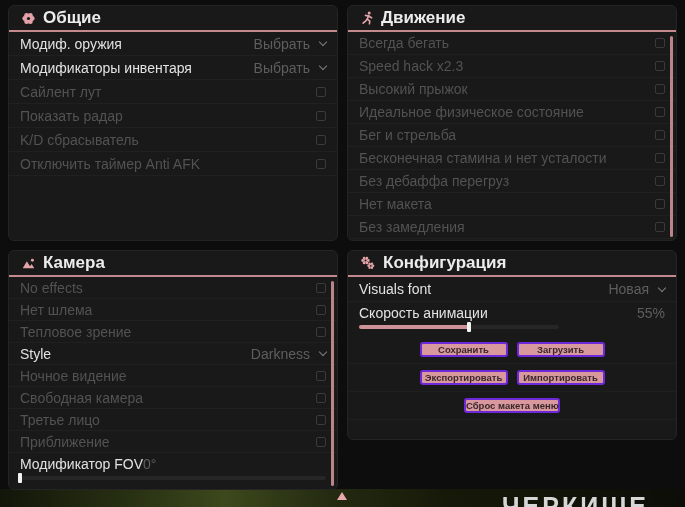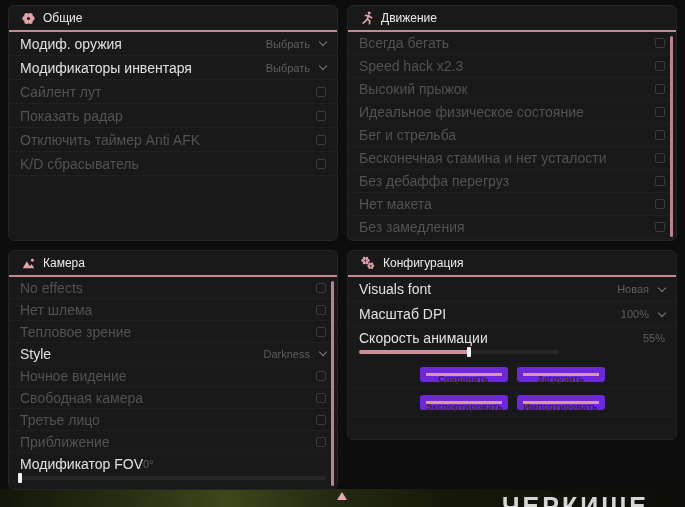--- a/index.html
+++ b/index.html
@@ -16,29 +16,29 @@
     border-left:5px solid transparent; border-right:5px solid transparent; border-bottom:8px solid #e9a8af; }
 
   .panel { position:absolute; background:#191919; border:1px solid #242424; border-radius:6px; overflow:hidden; }
   .p-general { left:8px; top:5px; width:330px; height:236px; }
   .p-movement { left:347px; top:5px; width:330px; height:236px; }
   .p-camera { left:8px; top:250px; width:330px; height:240px; }
   .p-config { left:347px; top:250px; width:330px; height:190px; }
 
   .phead { height:26px; display:flex; align-items:center; gap:8px; padding:0 13px;
     border-bottom:2px solid #c48a8e; }
-  .ptitle { color:#ececec; font-size:12px; font-weight:normal; }
+  .ptitle { color:#ececec; font-size:17px; font-weight:bold; }
   .pbody { position:relative; }
 
   .row { display:flex; align-items:center; justify-content:space-between;
     padding:0 11px; border-bottom:1px solid #202020; }
   .h24 { height:24px; } .h23 { height:23px; } .h22 { height:22px; } .h25 { height:25px; }
   .lbl { font-size:14px; color:#525252; white-space:nowrap; }
   .lbl.bright { color:#e2e2e2; }
-  .val { font-size:11px; color:#5e5e5e; }
+  .val { font-size:14px; color:#5e5e5e; }
 
   .dd { display:flex; align-items:center; gap:10px; cursor:pointer; }
   .chev { width:6px; height:6px; border-right:1.5px solid #7d7d7d; border-bottom:1.5px solid #7d7d7d;
     transform:rotate(45deg); margin-top:-3px; }
 
   .chk { width:10px; height:10px; border:1px solid #3a3a3a; border-radius:2px; background:transparent; flex:none; }
 
   .scrollbar { position:absolute; top:30px; bottom:3px; right:3px; width:3px;
     background:#ba8589; border-radius:2px; }
 
@@ -47,21 +47,21 @@
   .slider-track { position:relative; height:4px; background:#262626; border-radius:2px; margin-top:3px; }
   .slider-fill { position:absolute; left:0; top:0; height:4px; background:#cd9298; border-radius:2px; }
   .slider-handle { position:absolute; top:-3px; width:4px; height:10px; background:#f2f2f2; border-radius:1px; }
   .track-200 { width:200px; }
   .track-full { width:306px; }
 
   .anim-line { display:flex; align-items:center; justify-content:space-between; height:18px; padding:0 11px; margin-top:2px; }
   .slider-wrap { padding:0 11px; }
 
   .brow { display:flex; justify-content:center; gap:9px; padding:6px 0 6px 0; border-bottom:1px solid #1f1f1f; }
-  .pbtn { width:88px; height:15px; background:#d9989e; border:6px solid #6d28d9; border-radius:3px;
+  .pbtn { width:88px; height:15px; background:#d9989e; border:2px solid #6d28d9; border-radius:3px;
     color:#39282b; font-size:9.5px; font-weight:bold; font-family:"Liberation Sans",sans-serif;
     line-height:12px; cursor:pointer; padding:0; white-space:nowrap; }
   .pbtn.wide { width:96px; }
 
   .icon { display:flex; align-items:center; }
 </style>
 </head>
 <body>
 
 <div class="stage">
@@ -105,25 +105,25 @@
       </div>
       <div class="row h24">
         <span class="lbl">Сайлент лут</span>
         <span class="chk"></span>
       </div>
       <div class="row h24">
         <span class="lbl">Показать радар</span>
         <span class="chk"></span>
       </div>
       <div class="row h24">
+        <span class="lbl">K/D сбрасыватель</span>
+        <span class="chk"></span>
+      </div>
+      <div class="row h24">
         <span class="lbl">Отключить таймер Anti AFK</span>
-        <span class="chk"></span>
-      </div>
-      <div class="row h24">
-        <span class="lbl">K/D сбрасыватель</span>
         <span class="chk"></span>
       </div>
     </div>
   </div>
 
   <div class="panel p-movement">
     <div class="phead">
       <span class="icon">
         <svg width="12" height="14" viewBox="0 0 12 14" fill="none" stroke="#e2a2a8" stroke-width="1.6" stroke-linecap="round">
           <circle cx="8.2" cy="2.1" r="1.5" fill="#e2a2a8" stroke="none"></circle>
@@ -266,41 +266,37 @@
       <span class="ptitle">Конфигурация</span>
     </div>
     <div class="pbody">
       <div class="row h25">
         <span class="lbl bright">Visuals font</span>
         <span class="dd">
           <span class="val">Новая</span>
           <span class="chev"></span>
         </span>
       </div>
-      <div class="row h25">
-        <span class="lbl bright">Масштаб DPI</span>
-        <span class="dd">
-          <span class="val">100%</span>
-          <span class="chev"></span>
-        </span>
-      </div>
       <div class="anim-line">
         <span class="lbl bright">Скорость анимации</span>
         <span class="val">55%</span>
       </div>
       <div class="slider-wrap">
         <div class="slider-track track-200">
           <div class="slider-fill" style="width: 55%;"></div>
           <div class="slider-handle" style="left: calc(55% - 2px);"></div>
         </div>
       </div>
       <div class="brow" style="margin-top:7px;">
         <button class="pbtn">Сохранить</button>
         <button class="pbtn">Загрузить</button>
       </div>
       <div class="brow">
         <button class="pbtn">Экспортировать</button>
         <button class="pbtn">Импортировать</button>
       </div>
+      <div class="brow">
+        <button class="pbtn wide">Сброс макета меню</button>
+      </div>
     </div>
   </div>
 
 </div>
 
 </body></html>

